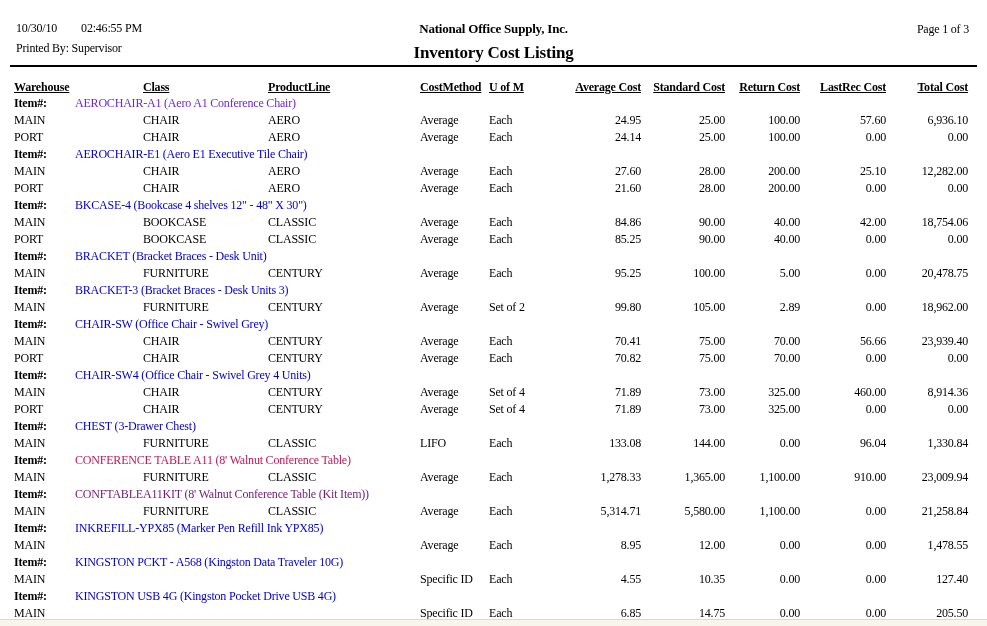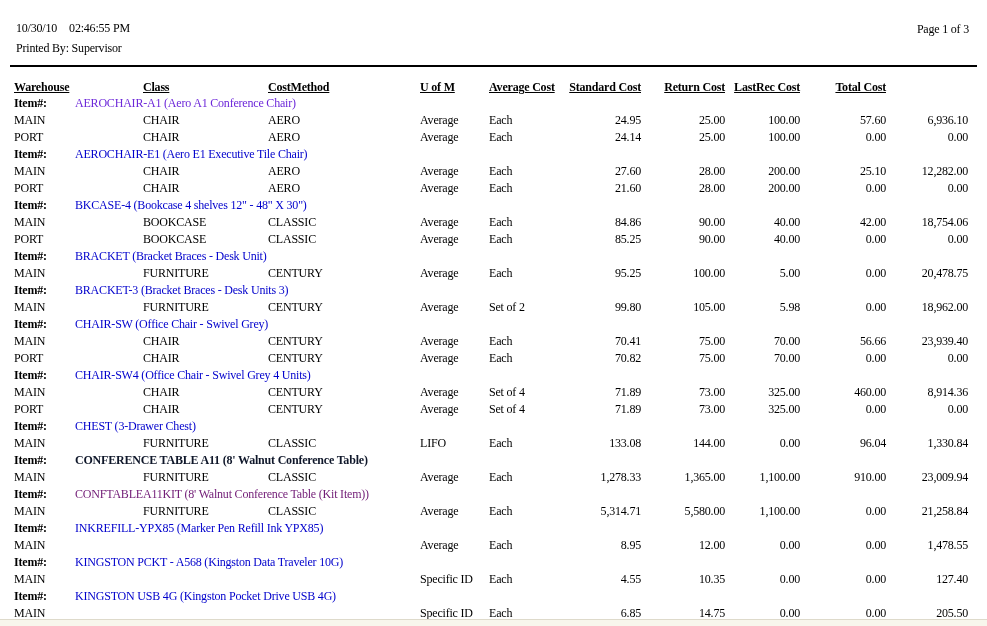--- a/index.html
+++ b/index.html
@@ -4,21 +4,21 @@
 <style>
   * { margin:0; padding:0; box-sizing:border-box; }
   html,body { background:#ffffff; }
   body { font-family:"Liberation Serif","DejaVu Serif",serif; color:#000; }
   .page {
     position:relative; width:987px; height:626px; background:#ffffff;
     overflow:hidden; font-size:12px; letter-spacing:-0.2px;
   }
   
   .hdr-left { position:absolute; left:16px; top:21px; }
-  .hdr-left .line1 span.date { display:inline-block; margin-right:12px; }
+  .hdr-left .line1 span.date { display:inline-block; margin-right:24px; }
   .hdr-left .line2 { margin-top:5px; }
   .hdr-center { position:absolute; left:0; right:0; top:21px; text-align:center; }
   .company { font-weight:bold; font-size:13px; }
   .report-title { font-weight:bold; font-size:17px; margin-top:6px; }
   .hdr-right { position:absolute; right:18px; top:22px; }
   .rule { position:absolute; left:10px; right:10px; top:65px; height:2px; background:#000; }
   
   .grid-row {
     display:grid;
     grid-template-columns:129px 125px 152px 69px 60px 92px 84px 75px 86px 82px;
@@ -44,28 +44,33 @@
 
 <div class="page">
 
   <div class="hdr-left">
     <div class="line1">
       <span class="date">10/30/10</span><span class="time">02:46:55 PM</span>
     </div>
     <div class="line2">Printed By: Supervisor</div>
   </div>
 
+  <div class="hdr-center">
+    <div class="company">National Office Supply, Inc.</div>
+    <div class="report-title">Inventory Cost Listing</div>
+  </div>
 
   <div class="hdr-right">Page 1 of 3</div>
 
   <div class="rule"></div>
 
   <div class="col-headers grid-row">
     <div class="cell"><span>Warehouse</span></div>
     <div class="cell"><span>Class</span></div>
+    <div class="cell"><span>ProductLine</span></div>
     <div class="cell"><span>CostMethod</span></div>
     <div class="cell"><span>U of M</span></div>
     <div class="cell num"><span>Average Cost</span></div>
     <div class="cell num"><span>Standard Cost</span></div>
     <div class="cell num"><span>Return Cost</span></div>
     <div class="cell num"><span>LastRec Cost</span></div>
     <div class="cell num"><span>Total Cost</span></div>
   </div>
 
   <div class="report-body">
@@ -159,21 +164,21 @@
       </div>
       <div class="row item-row"><span class="item-label">Item#:</span><span class="item-desc" style="color: rgb(0, 0, 204);">BRACKET-3 (Bracket Braces - Desk Units 3)</span></div>
       <div class="row grid-row">
         <span class="cell">MAIN</span>
         <span class="cell">FURNITURE</span>
         <span class="cell">CENTURY</span>
         <span class="cell">Average</span>
         <span class="cell">Set of 2</span>
         <span class="cell num">99.80</span>
         <span class="cell num">105.00</span>
-        <span class="cell num">5.98</span>
+        <span class="cell num">2.89</span>
         <span class="cell num">0.00</span>
         <span class="cell num">18,962.00</span>
       </div>
       <div class="row item-row"><span class="item-label">Item#:</span><span class="item-desc" style="color: rgb(0, 0, 204);">CHAIR-SW (Office Chair - Swivel Grey)</span></div>
       <div class="row grid-row">
         <span class="cell">MAIN</span>
         <span class="cell">CHAIR</span>
         <span class="cell">CENTURY</span>
         <span class="cell">Average</span>
         <span class="cell">Each</span>
@@ -226,21 +231,21 @@
         <span class="cell">FURNITURE</span>
         <span class="cell">CLASSIC</span>
         <span class="cell">LIFO</span>
         <span class="cell">Each</span>
         <span class="cell num">133.08</span>
         <span class="cell num">144.00</span>
         <span class="cell num">0.00</span>
         <span class="cell num">96.04</span>
         <span class="cell num">1,330.84</span>
       </div>
-      <div class="row item-row"><span class="item-label">Item#:</span><span class="item-desc" style="color: #0f172a; font-weight: bold;">CONFERENCE TABLE A11 (8' Walnut Conference Table)</span></div>
+      <div class="row item-row"><span class="item-label">Item#:</span><span class="item-desc" style="color: #be185d;">CONFERENCE TABLE A11 (8' Walnut Conference Table)</span></div>
       <div class="row grid-row">
         <span class="cell">MAIN</span>
         <span class="cell">FURNITURE</span>
         <span class="cell">CLASSIC</span>
         <span class="cell">Average</span>
         <span class="cell">Each</span>
         <span class="cell num">1,278.33</span>
         <span class="cell num">1,365.00</span>
         <span class="cell num">1,100.00</span>
         <span class="cell num">910.00</span>

